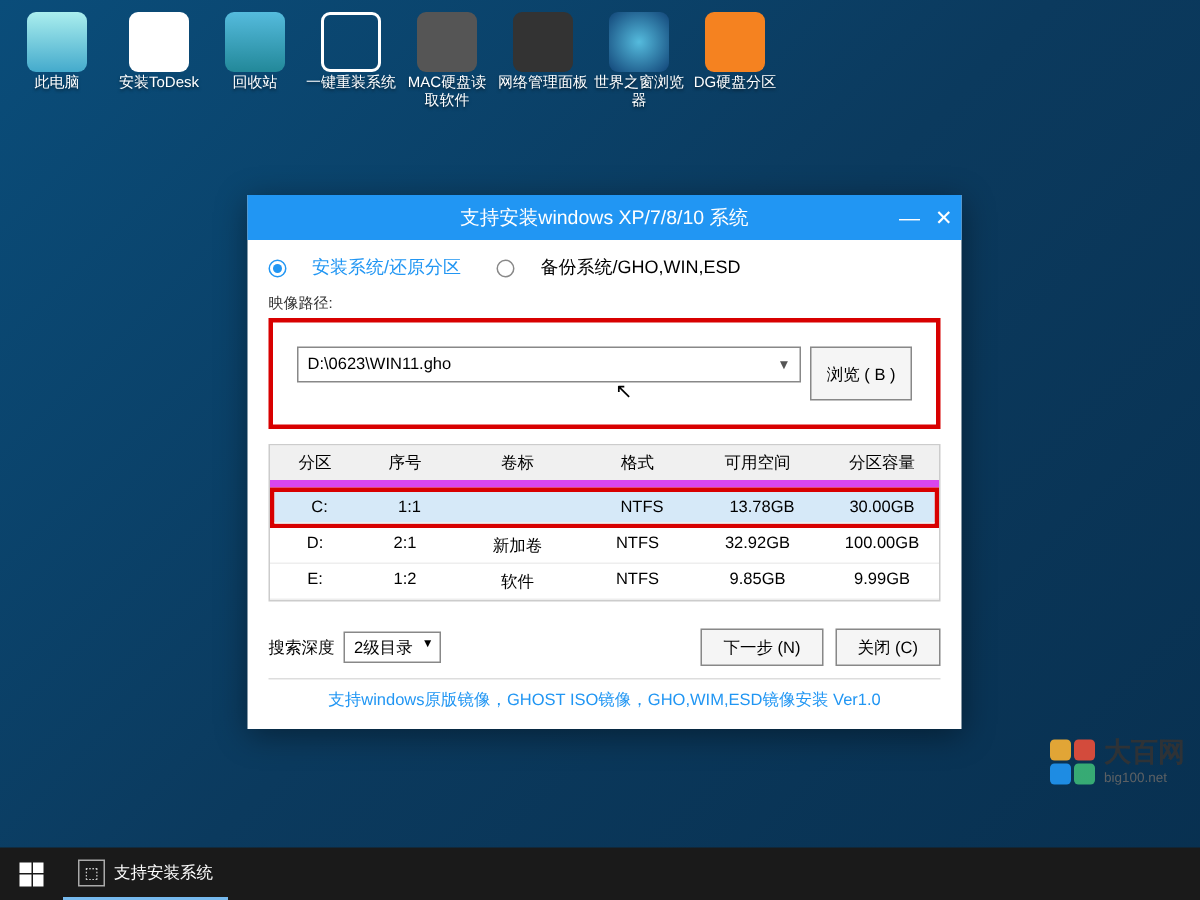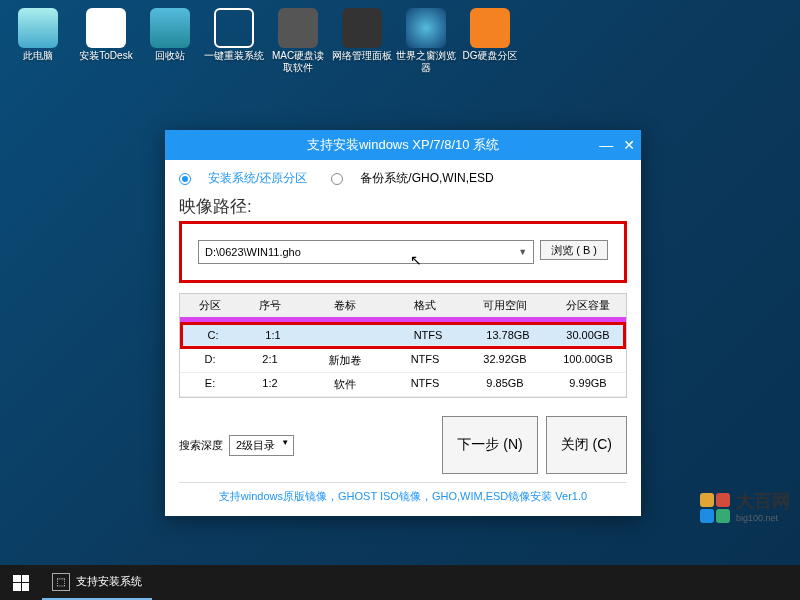--- a/index.html
+++ b/index.html
@@ -23,38 +23,38 @@
 .titlebar{height:30px;background:#2196f3;color:#fff;display:flex;align-items:center;justify-content:center;position:relative;font-size:13px}
 .win-controls{position:absolute;right:6px;display:flex;gap:10px;font-size:14px}
 .win-controls span{cursor:pointer}
 .content{padding:10px 14px}
 .radio-row{display:flex;gap:24px;align-items:center;margin-bottom:8px;font-size:12px}
 .radio{display:flex;align-items:center;gap:17px;cursor:pointer}
 .radio .circ{width:12px;height:12px;border-radius:50%;border:1.5px solid #2196f3;display:flex;align-items:center;justify-content:center}
 .radio .circ.sel::after{content:"";width:6px;height:6px;border-radius:50%;background:#2196f3}
 .radio .circ.unsel{border-color:#888}
 .radio.blue{color:#2196f3}
-.path-label{font-size:17px;color:#333;margin-bottom:3px}
+.path-label{font-size:10px;color:#333;margin-bottom:3px}
 .path-box{border:3px solid #d80000;padding:16px;display:flex;gap:6px;margin-bottom:10px}
 .path-select{flex:1;border:1px solid #888;height:24px;display:flex;align-items:center;padding:0 6px;font-size:11px;position:relative}
 .path-select::after{content:"▼";position:absolute;right:6px;font-size:9px;color:#555}
-.browse-btn{border:1px solid #888;padding:0 10px;height:20px;display:flex;align-items:center;font-size:11px;cursor:pointer;background:#f5f5f5}
+.browse-btn{border:1px solid #888;padding:0 10px;height:36px;display:flex;align-items:center;font-size:11px;cursor:pointer;background:#f5f5f5}
 .table{width:100%;border:1px solid #ccc;font-size:11px}
 .thead{display:flex;background:#f0f0f0;border-bottom:5px solid #d946ef}
 .thead>div,.trow>div{padding:4px 6px;text-align:center}
 .c1{width:60px}.c2{width:60px}.c3{width:90px}.c4{width:70px}.c5{width:90px}.c6{flex:1}
 .trow{display:flex;border-bottom:1px solid #eee}
 .trow.sel{background:#d6e9f8}
 .cursor{position:absolute;top:252px;left:410px;font-size:14px;color:#000;z-index:10;pointer-events:none}
 .bottom-row{display:flex;justify-content:space-between;align-items:center;margin-top:18px;margin-bottom:8px}
 .search-group{display:flex;align-items:center;gap:6px;font-size:11px}
 .depth-select{border:1px solid #888;padding:2px 18px 2px 6px;font-size:11px;position:relative;background:#fff}
 .depth-select::after{content:"▼";position:absolute;right:4px;font-size:8px}
 .btn-group{display:flex;gap:8px}
-.btn{border:1px solid #888;padding:19px 14px;font-size:14px;cursor:pointer;background:#f5f5f5}
+.btn{border:1px solid #888;padding:4px 14px;font-size:11px;cursor:pointer;background:#f5f5f5}
 .footer-text{text-align:center;font-size:11px;color:#2196f3;border-top:1px solid #ddd;padding:6px 0 2px}
 .taskbar{position:absolute;bottom:0;left:0;width:100%;height:35px;background:#1a1a1a;display:flex;align-items:center}
 .start{width:42px;height:35px;display:flex;align-items:center;justify-content:center;cursor:pointer}
 .start-icon{width:16px;height:16px;display:grid;grid-template-columns:1fr 1fr;grid-template-rows:1fr 1fr;gap:1px}
 .start-icon div{background:#fff}
 .task-item{height:35px;padding:0 10px;display:flex;align-items:center;gap:6px;color:#fff;font-size:11px;border-bottom:2px solid #76b9ed;cursor:pointer}
 .task-item .ti{width:18px;height:18px;border:1.5px solid #aaa;display:flex;align-items:center;justify-content:center;font-size:10px}
 .watermark{position:absolute;right:10px;bottom:42px;display:flex;align-items:flex-end;gap:6px;opacity:.9}
 .wm-logo{width:30px;height:30px;display:grid;grid-template-columns:1fr 1fr;grid-template-rows:1fr 1fr;gap:2px}
 .wm-logo div{border-radius:3px}

